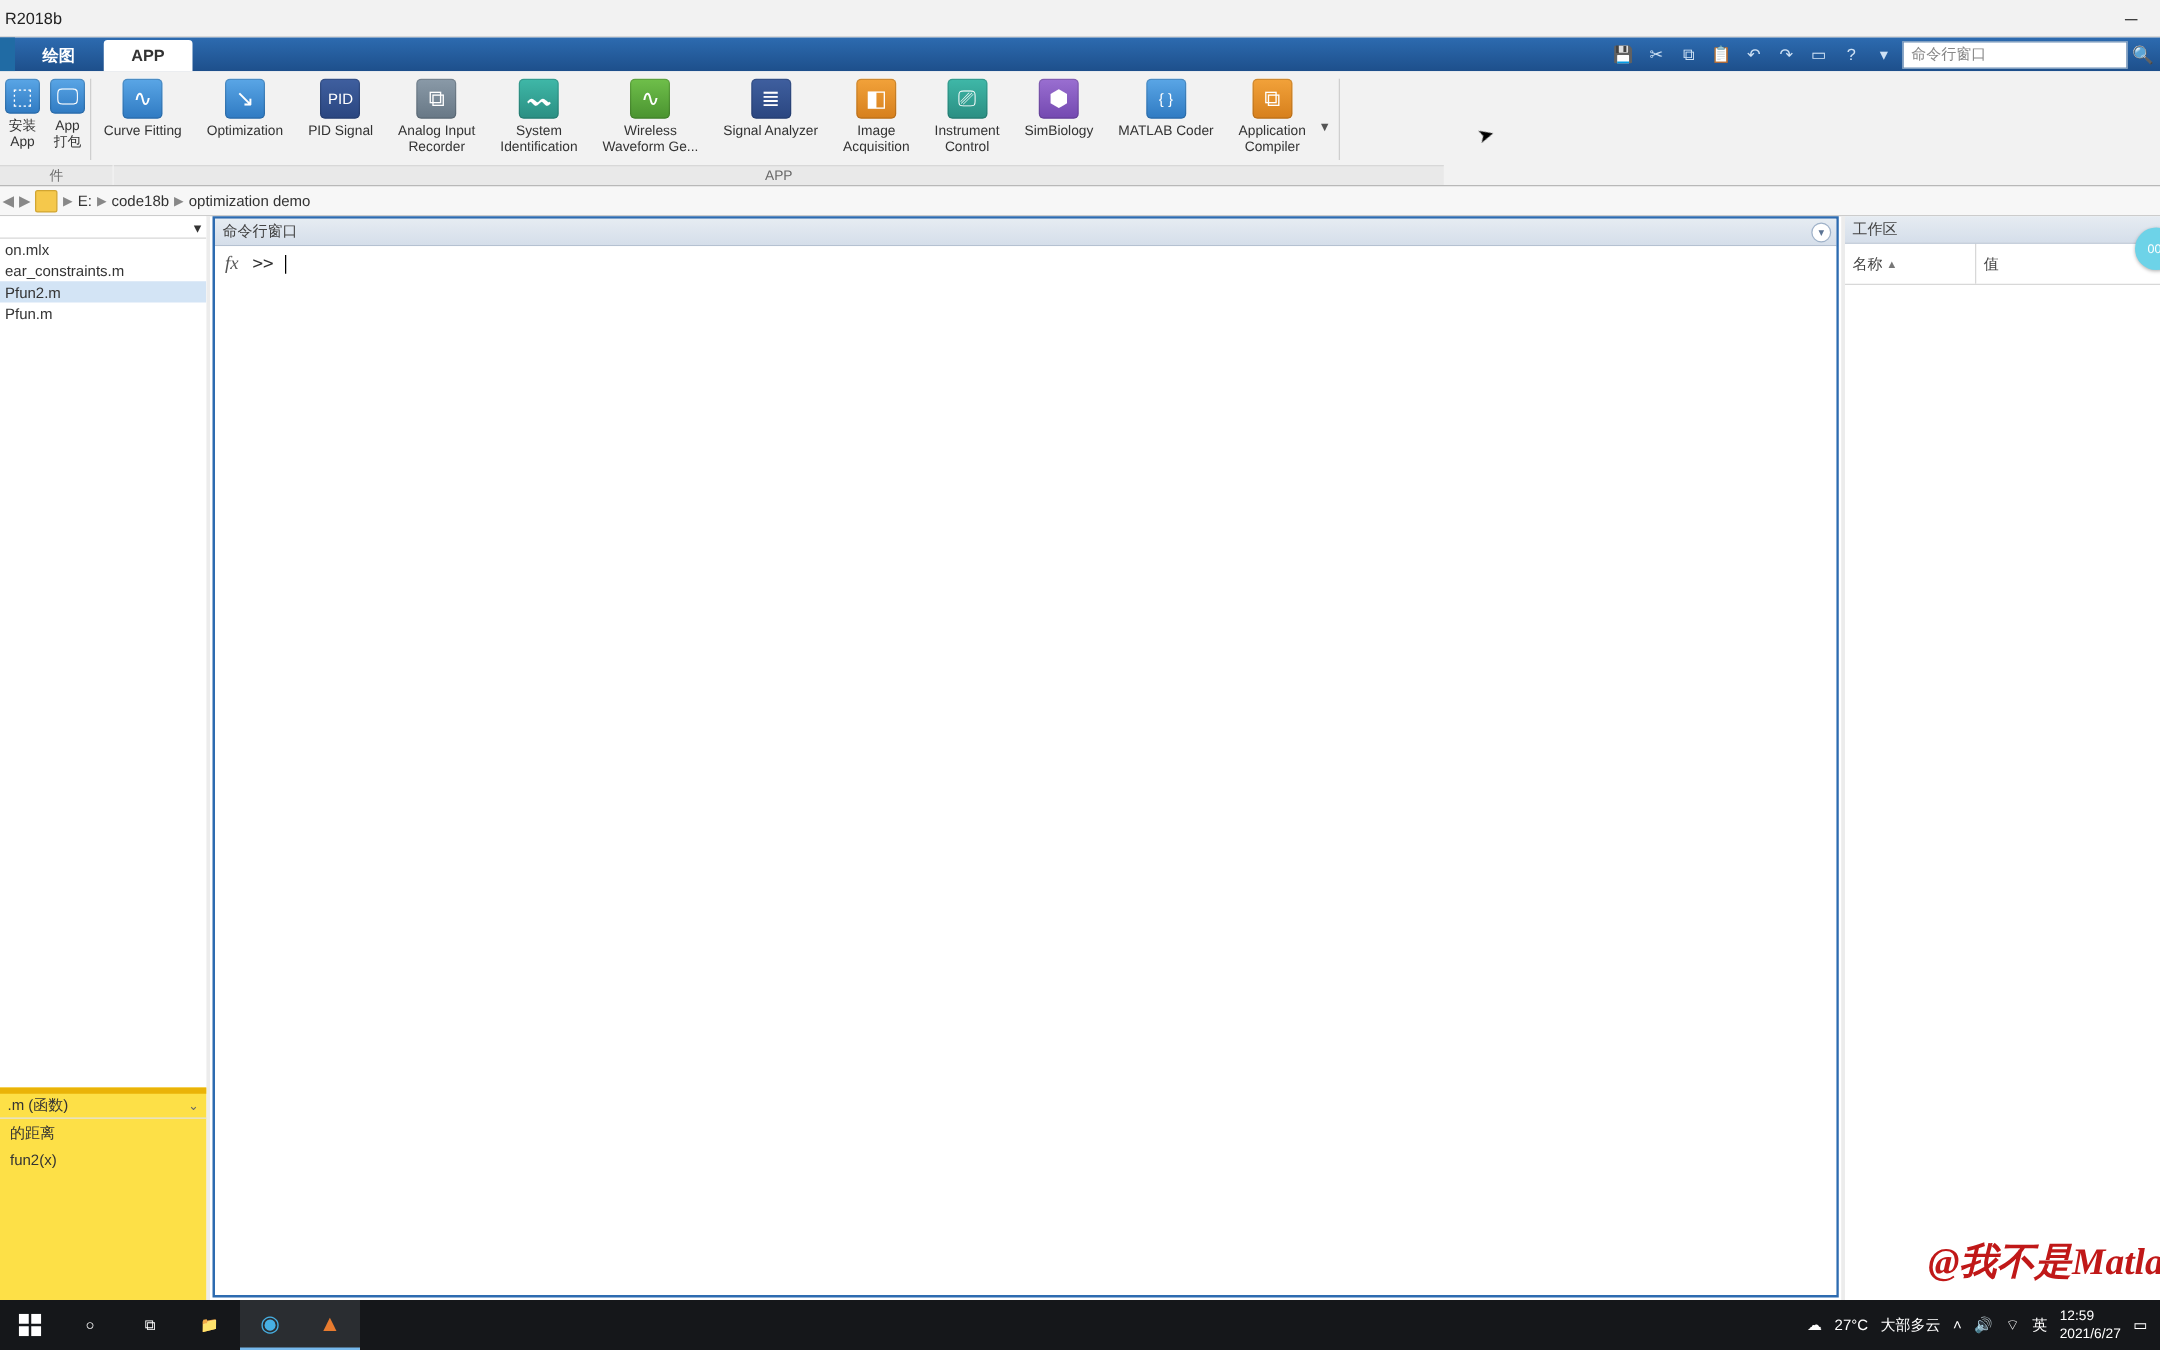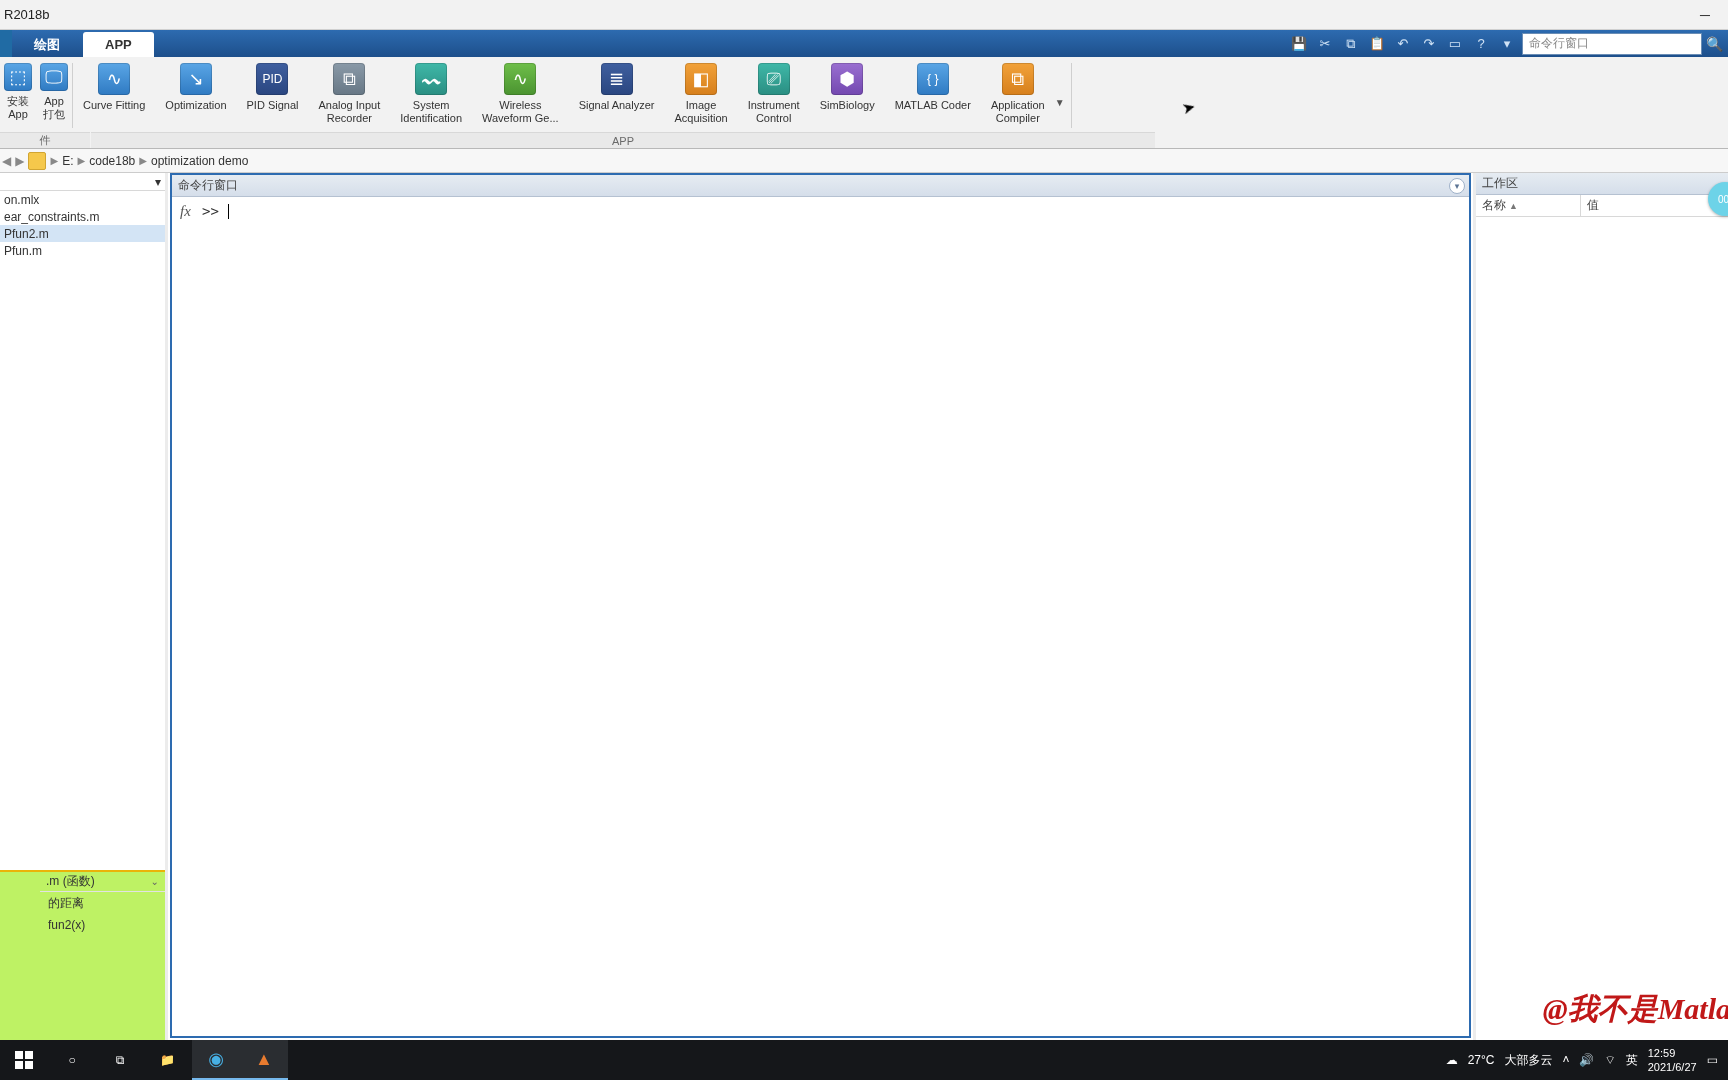--- a/index.html
+++ b/index.html
@@ -46,31 +46,31 @@
 .col-mid { flex: 1; display: flex; flex-direction: column; border-right: 3px solid #ececec; position: relative; }
 .col-right { width: 252px; display: flex; flex-direction: column; }
 
 .panel-hdr { height: 22px; background: linear-gradient(#e6ecf2,#d5deea); border-bottom: 1px solid #b5c1d1; display: flex; align-items: center; padding: 0 6px; font-size: 12px; color: #444; position: relative; }
 .panel-hdr .caret { position: absolute; right: 4px; width: 16px; height: 16px; border: 1px solid #9fb2c9; border-radius: 8px; display: flex; align-items: center; justify-content: center; font-size: 9px; color: #5c7494; background: #fff; }
 
 .file-list { flex: 1; background: #fff; font-size: 12px; color: #333; overflow: hidden; }
 .file-list .hdr { height: 18px; border-bottom: 1px solid #d8d8d8; display: flex; align-items: center; padding-left: 4px; position: relative; }
 .file-list .row { height: 17px; display: flex; align-items: center; padding-left: 4px; }
 .file-list .row.sel { background: #d3e4f5; }
-.details { height: 170px; border-top: 2px solid #eab308; background: #bef264; font-size: 12px; color: #333; padding-left: 40px; }
+.details { height: 170px; border-top: 5px solid #eab308; background: #fde047; font-size: 12px; color: #333; }
 .details .hdr2 { height: 20px; display: flex; align-items: center; padding: 0 6px; border-bottom: 1px solid #e2e2e2; position: relative; }
 .details .ln { padding: 3px 8px; }
 
 .cmd-body { flex: 1; background: #fff; position: relative; }
 .cmd-body .fx { position: absolute; left: 8px; top: 6px; font-style: italic; font-family: "Times New Roman", serif; font-size: 15px; color: #555; }
 .cmd-body .prompt { position: absolute; left: 30px; top: 6px; font-family: Consolas, monospace; font-size: 14px; color: #333; }
 .cmd-body .cursor-bar { position: absolute; left: 56px; top: 7px; width: 1px; height: 15px; background: #000; }
 .cmd-frame { border: 2px solid #2d6bb0; margin: 0 2px 2px 2px; flex: 1; display: flex; flex-direction: column; }
 
-.ws-tbl { display: flex; height: 22px; border-bottom: 1px solid #d8d8d8; font-size: 12px; color: #444; }
+.ws-tbl { display: flex; height: 33px; border-bottom: 1px solid #d8d8d8; font-size: 12px; color: #444; }
 .ws-tbl .c1 { width: 105px; padding-left: 6px; display: flex; align-items: center; border-right: 1px solid #d8d8d8; }
 .ws-tbl .c2 { flex: 1; padding-left: 6px; display: flex; align-items: center; }
 .sort-ar { font-size: 9px; margin-left: 3px; color: #777; }
 
 .watermark { position: absolute; right: -18px; bottom: 50px; font-family: "Songti SC","SimSun",serif; font-weight: 700; font-size: 30px; color: #c01818; font-style: italic; }
 .timebadge { position: absolute; right: -14px; top: 182px; width: 34px; height: 34px; border-radius: 17px; background: #6dd3e8; color: #fff; font-size: 10px; display: flex; align-items: center; justify-content: center; box-shadow: 0 1px 3px rgba(0,0,0,.3); }
 
 
 .taskbar { position: fixed; left: 0; right: 0; bottom: 0; height: 40px; background: #15171a; display: flex; align-items: center; color: #fff; font-size: 12px; }
 .taskbar .tb-btn { width: 48px; height: 40px; display: flex; align-items: center; justify-content: center; }

